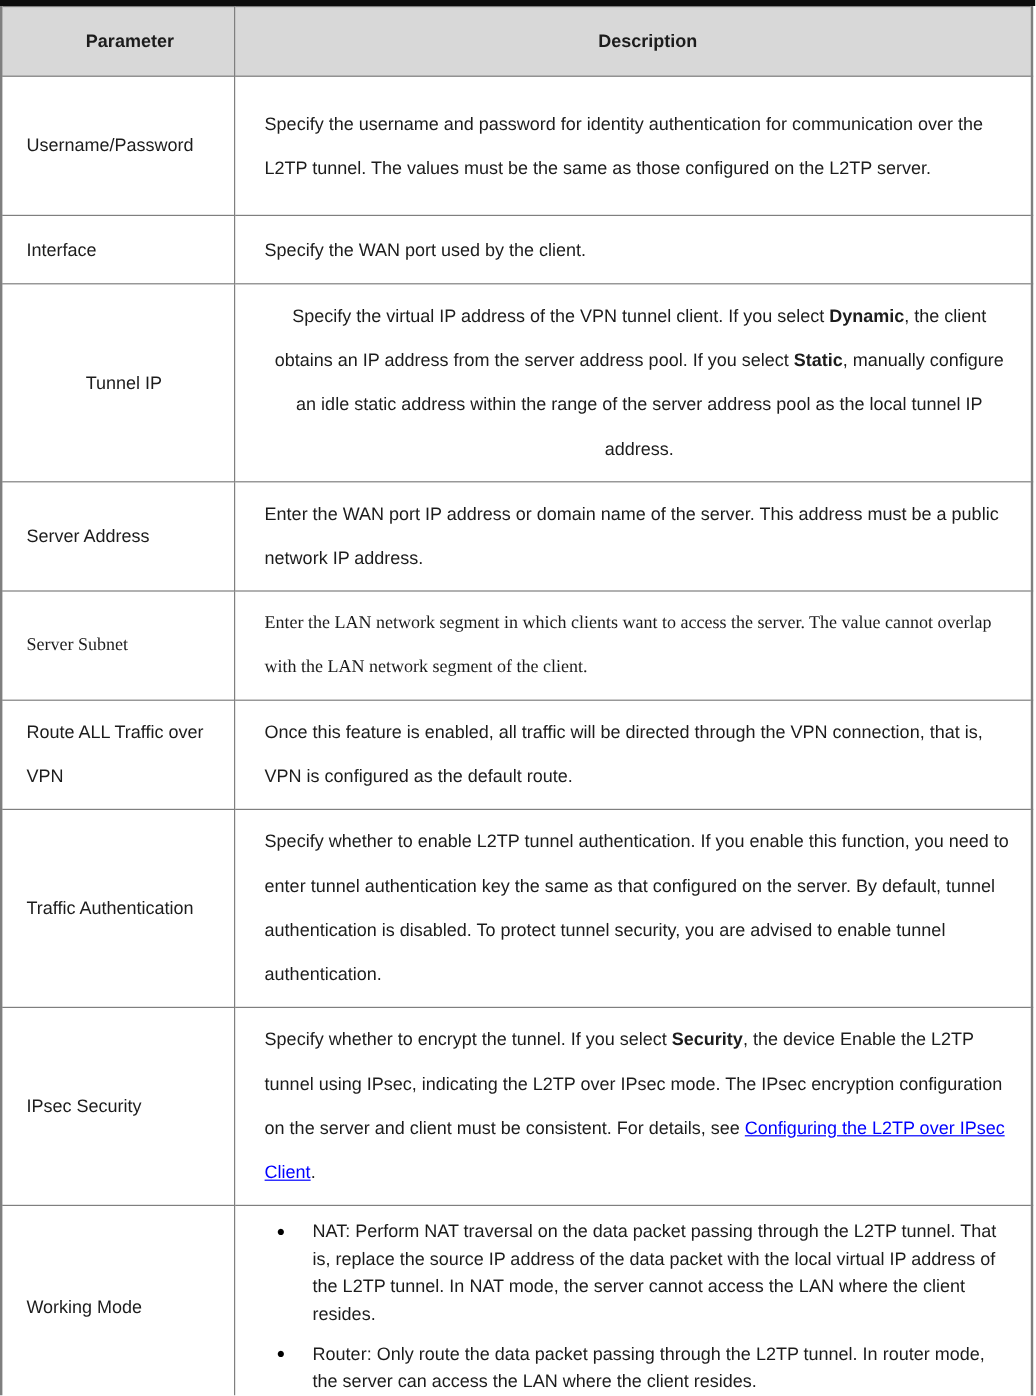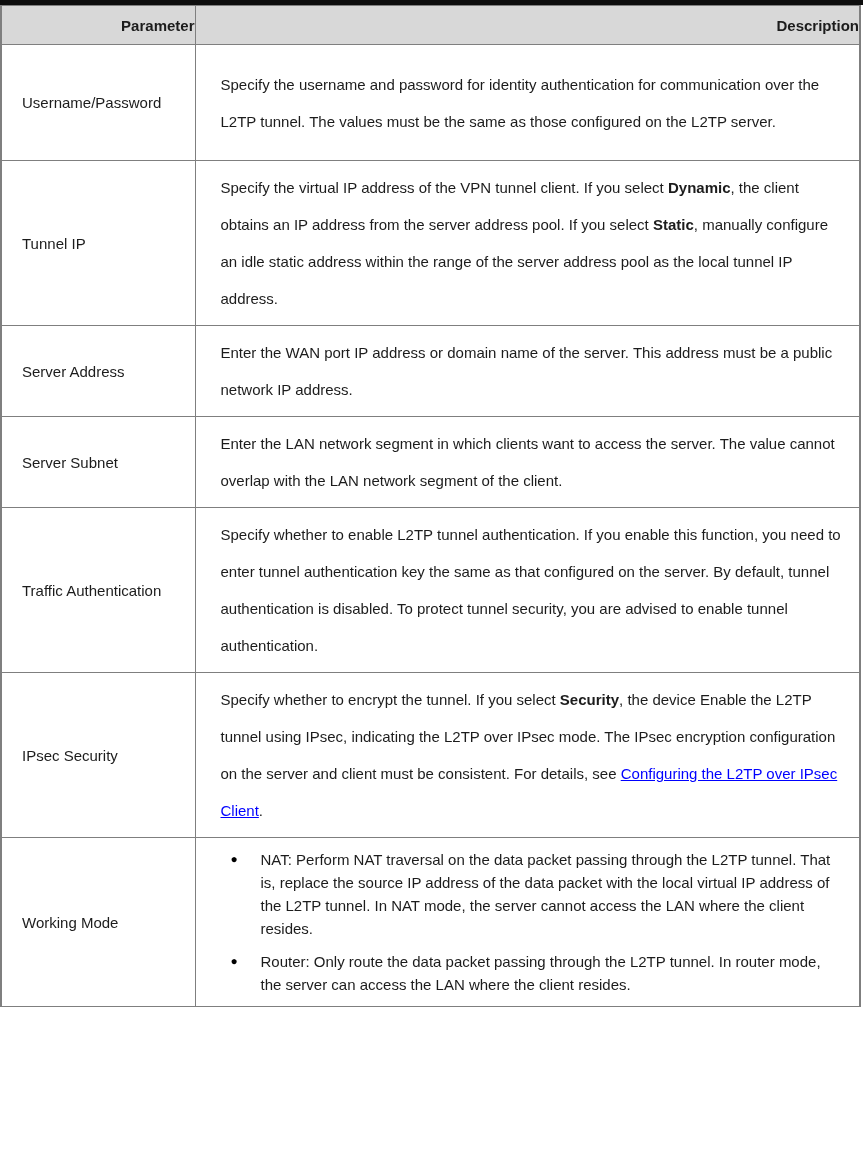--- a/index.html
+++ b/index.html
@@ -34,23 +34,23 @@
     vertical-align: middle;
     box-sizing: border-box;
   }
   table.param-table {
     border-left: 2px solid #7f7f7f;
     border-right: 2px solid #7f7f7f;
   }
   th.col-param, td.param-cell { width: 194px; }
   thead th {
     background: #d8d8d8;
-    text-align: right;
+    text-align: center;
     font-weight: bold;
-    height: 39px;
+    height: 58px;
     padding: 0 0 0 20px;
     border-bottom: 2px solid #6e6e6e;
     font-size: 15px;
   }
   thead th.col-desc { padding-left: 25px; margin-top: 42px; }
   td.param-cell {
     padding: 8px 10px 8px 20px;
     line-height: 37px;
   }
   td.desc-cell {
@@ -78,23 +78,23 @@
     flex: 0 0 auto;
     width: 30px;
     font-size: 12px;
     line-height: 23px;
     color: #000;
   }
   .bullet-text { flex: 1 1 auto; }
   
   tr.row-0 td { height: 116px; margin-left: 29px; }
   tr.row-1 td { height: 57px; }
-  tr.row-2 td { height: 143px; }
+  tr.row-2 td { height: 143px; text-align: center; }
   tr.row-3 td { height: 87px; }
-  tr.row-4 td { height: 87px; }
+  tr.row-4 td { height: 87px; font-family: Liberation Serif, serif; }
   tr.row-5 td { height: 83px; }
   tr.row-6 td { height: 147px; }
   tr.row-7 td { height: 146px; }
   tr.row-8 td { height: 152px; }
 </style>
 </head>
 <body>
 
 <div class="page">
   <div class="top-bar"></div>
@@ -105,36 +105,48 @@
         <th class="col-desc">Description</th>
       </tr>
     </thead>
     <tbody>
         <tr class="row-0">
           <td class="param-cell">Username/Password</td>
           <td class="desc-cell">
             <div class="desc-text"><span>Specify the username and password for identity authentication for communication over the L2TP tunnel. The values must be the same as those configured on the L2TP server.</span></div>
           </td>
         </tr>
+        <tr class="row-1">
+          <td class="param-cell">Interface</td>
+          <td class="desc-cell">
+            <div class="desc-text"><span>Specify the WAN port used by the client.</span></div>
+          </td>
+        </tr>
         <tr class="row-2">
           <td class="param-cell">Tunnel IP</td>
           <td class="desc-cell">
             <div class="desc-text"><span>Specify the virtual IP address of the VPN tunnel client. If you select </span><span class="b">Dynamic</span><span>, the client obtains an IP address from the server address pool. If you select </span><span class="b">Static</span><span>, manually configure an idle static address within the range of the server address pool as the local tunnel IP address.</span></div>
           </td>
         </tr>
         <tr class="row-3">
           <td class="param-cell">Server Address</td>
           <td class="desc-cell">
             <div class="desc-text"><span>Enter the WAN port IP address or domain name of the server. This address must be a public network IP address.</span></div>
           </td>
         </tr>
         <tr class="row-4">
           <td class="param-cell">Server Subnet</td>
           <td class="desc-cell">
             <div class="desc-text"><span>Enter the LAN network segment in which clients want to access the server. The value cannot overlap with the LAN network segment of the client.</span></div>
+          </td>
+        </tr>
+        <tr class="row-5">
+          <td class="param-cell">Route ALL Traffic over VPN</td>
+          <td class="desc-cell">
+            <div class="desc-text"><span>Once this feature is enabled, all traffic will be directed through the VPN connection, that is, VPN is configured as the default route.</span></div>
           </td>
         </tr>
         <tr class="row-6">
           <td class="param-cell">Traffic Authentication</td>
           <td class="desc-cell">
             <div class="desc-text"><span>Specify whether to enable L2TP tunnel authentication. If you enable this function, you need to enter tunnel authentication key the same as that configured on the server. By default, tunnel authentication is disabled. To protect tunnel security, you are advised to enable tunnel authentication.</span></div>
           </td>
         </tr>
         <tr class="row-7">
           <td class="param-cell">IPsec Security</td>

